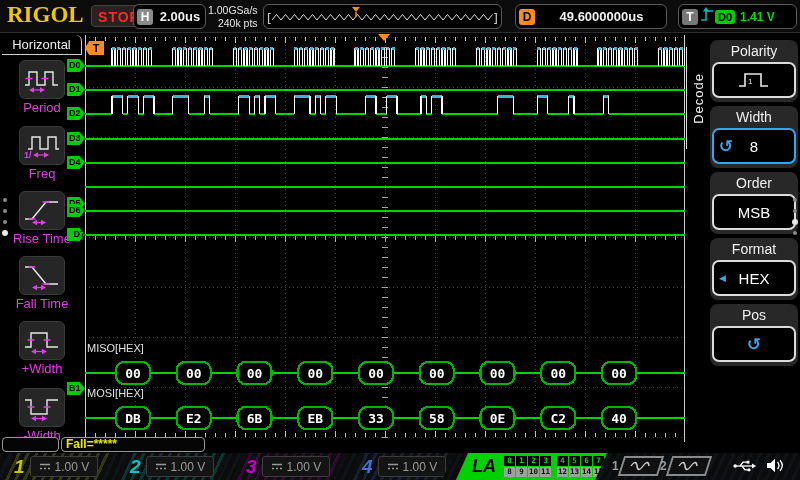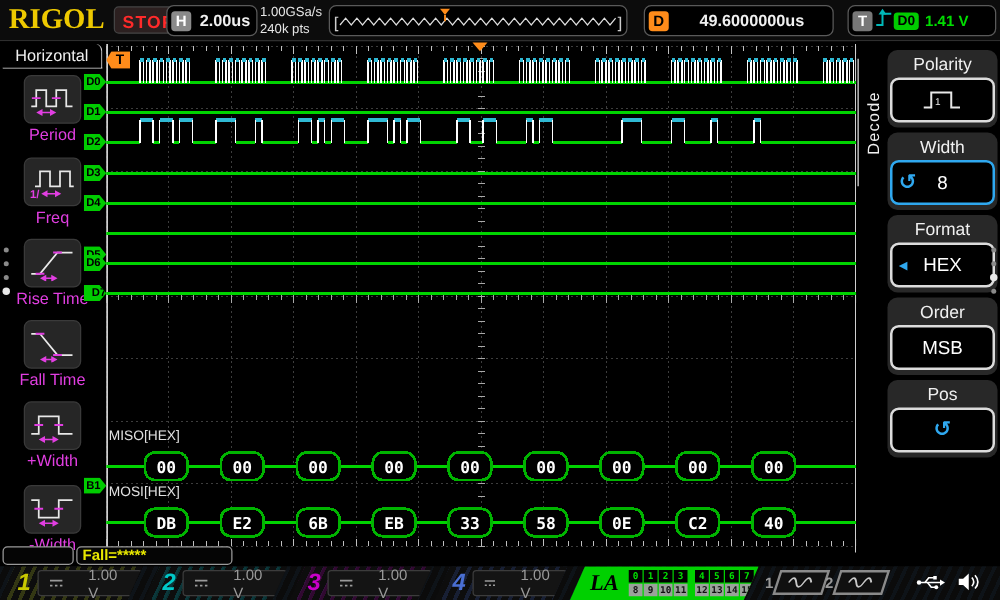--- a/index.html
+++ b/index.html
@@ -7,21 +7,21 @@
   font-family:"Liberation Sans",sans-serif;}
 
 #topbar{position:absolute;left:0;top:0;width:800px;height:33px;background:#0c0c0c;border-bottom:1px solid #2e2e2e;box-sizing:border-box;}
 #logo{position:absolute;left:7px;top:2px;font-family:"Liberation Serif",serif;font-weight:bold;font-size:23px;color:#eec900;}
 #stop{position:absolute;left:91px;top:5px;width:56px;height:22px;background:#2c2020;border:1px solid #444;border-radius:4px;color:#ff2a2a;font-weight:bold;font-size:14px;text-align:center;line-height:22px;letter-spacing:1px;box-sizing:border-box;}
 .tb-box{position:absolute;top:4px;height:25px;background:#000;border:1px solid #5a5a5a;border-radius:6px;display:flex;align-items:center;box-sizing:border-box;}
 #h-box{left:133px;width:73px;}
 .chip{flex:0 0 16px;width:16px;height:16px;border-radius:3px;font-size:12px;font-weight:bold;text-align:center;line-height:16px;margin:0 2px 0 3px;}
 #h-chip{background:#8a8a8a;color:#fff;}
 .tb-val{flex:1;text-align:center;color:#f0f0f0;font-size:13px;font-weight:bold;white-space:nowrap;}
-#rate{position:absolute;left:208px;top:4px;font-size:10.5px;line-height:12.5px;color:#e6e6e6;}
+#rate{position:absolute;left:208px;top:4px;font-size:10.5px;line-height:12.5px;color:#e6e6e6;text-align:right;}
 #preview{left:263px;width:239px;}
 #d-box{left:515px;width:152px;}
 #d-chip{background:#ff8c1a;color:#000;}
 #t-box{left:678px;width:119px;padding-right:2px;}
 #t-chip{background:#777;color:#fff;}
 #t-src{background:#00cc00;color:#000;font-weight:bold;font-size:11px;border-radius:3px;padding:0 3px;height:14px;line-height:14px;margin:0 1px;}
 #t-lvl{color:#00dd00;font-size:12px;font-weight:bold;margin-left:4px;}
 
 #left-menu{position:absolute;left:0;top:33px;width:84px;height:409px;background:#000;}
 #left-title{margin:2px 2px 0 2px;height:19px;color:#f0f0f0;font-size:13px;text-align:center;line-height:19px;border-bottom:1px solid #cfcfcf;border-right:1px solid #cfcfcf;border-top-right-radius:6px;}
@@ -44,28 +44,28 @@
 .rm-tall .rm-label{margin-top:10px;}
 .rm-downtri{color:#2fa8ef;font-size:11px;text-align:center;margin-top:5px;font-family:"DejaVu Sans",sans-serif;}
 
 #grid-svg{position:absolute;left:85px;top:35px;}
 .dtag{position:absolute;left:67px;width:18px;height:13px;background:#00cc00;color:#000;font-size:9px;font-weight:bold;line-height:13px;padding-left:2px;box-sizing:border-box;clip-path:polygon(0 0,70% 0,100% 50%,70% 100%,0 100%);}
 #trig-flag{position:absolute;left:85px;top:41px;width:19px;height:14px;background:#ff8c1a;color:#000;font-weight:bold;font-size:11px;line-height:14px;text-align:center;clip-path:polygon(22% 0,100% 0,100% 100%,22% 100%,0 50%);padding-left:3px;box-sizing:border-box;}
 #trig-tri{position:absolute;left:378px;top:34px;width:0;height:0;border-left:6px solid transparent;border-right:6px solid transparent;border-top:7px solid #ff8c1a;}
 
 .meas-slot{position:absolute;top:437px;height:15px;border:1px solid #9a9a9a;border-radius:4px;background:#050505;box-sizing:border-box;}
 #meas-empty{left:2px;width:57px;}
-#meas-fall{left:61px;width:125px;color:#e8e800;font-size:12px;font-weight:bold;line-height:13px;padding-left:4px;}
+#meas-fall{left:61px;width:144px;color:#e8e800;font-size:12px;font-weight:bold;line-height:13px;padding-left:4px;}
 
 #bbar{position:absolute;left:0;top:453px;width:800px;height:27px;background:repeating-linear-gradient(115deg,rgba(70,95,120,0.20) 0 3px,#0b0b0b 3px 8px);}
 .chcell{position:absolute;top:0;height:27px;display:flex;align-items:center;clip-path:polygon(12px 0,100% 0,calc(100% - 12px) 100%,0 100%);}
 .chnum{font-size:19px;font-weight:bold;font-style:italic;margin:0 5px 0 14px;}
-.chbox{height:19px;background:#141414;border:1px solid #3c3c3c;border-radius:3px;display:flex;align-items:center;gap:20px;padding:0 8px;color:#9a9a9a;font-size:12px;}
+.chbox{height:19px;background:#141414;border:1px solid #3c3c3c;border-radius:3px;display:flex;align-items:center;gap:4px;padding:0 8px;color:#9a9a9a;font-size:12px;}
 #la-cell{position:absolute;left:456px;top:0;width:151px;height:27px;background:#00d000;clip-path:polygon(12px 0,100% 0,calc(100% - 12px) 100%,0 100%);display:flex;align-items:center;}
-#la-label{color:#000;font-weight:bold;font-size:18px;font-style:italic;margin:0 8px 0 16px;font-family:Liberation Serif, serif;}
+#la-label{color:#000;font-weight:bold;font-size:18px;font-style:italic;margin:0 8px 0 16px;}
 .digrow{display:flex;gap:1px;}
 .digrow .dig{width:11px;height:10px;font-size:7.5px;font-weight:bold;text-align:center;line-height:10px;font-family:"DejaVu Sans Mono",monospace;}
 .digrow .gap4{margin-left:5px;}
 .row-on .dig{background:#000;color:#00e000;}
 .row-off .dig{background:#9aa29a;color:#111;}
 .gen{position:absolute;top:3px;height:20px;display:flex;align-items:center;}
 .gennum{color:#9a9a9a;font-size:12px;font-weight:bold;margin-right:2px;}
 .genbox{width:40px;height:20px;border:2px solid #8a8a8a;transform:skewX(-18deg);display:flex;align-items:center;justify-content:center;box-sizing:border-box;background:#101010;}
 #icons{position:absolute;left:733px;top:5px;display:flex;gap:9px;align-items:center;}
 </style>
@@ -844,30 +844,30 @@
           </div>
         </div>
         <div class="rm-item">
           <div class="rm-label">Width</div>
           <div class="rm-box rm-hl">
             <span class="rot rot-l">↺</span>
             <span class="rm-val">8</span>
           </div>
         </div>
         <div class="rm-item">
+          <div class="rm-label">Order</div>
+          <div class="rm-box">
+            <span class="rm-val">MSB</span>
+          </div>
+        </div>
+        <div class="rm-item">
           <div class="rm-label">Format</div>
           <div class="rm-box">
             <span class="ltri">◀</span>
             <span class="rm-val">HEX</span>
-          </div>
-        </div>
-        <div class="rm-item">
-          <div class="rm-label">Order</div>
-          <div class="rm-box">
-            <span class="rm-val">MSB</span>
           </div>
         </div>
         <div class="rm-item">
           <div class="rm-label">Pos</div>
           <div class="rm-box">
             <span class="rot">↺</span>
           </div>
         </div>
       </div>
     <div class="dotcol" id="right-dots">

